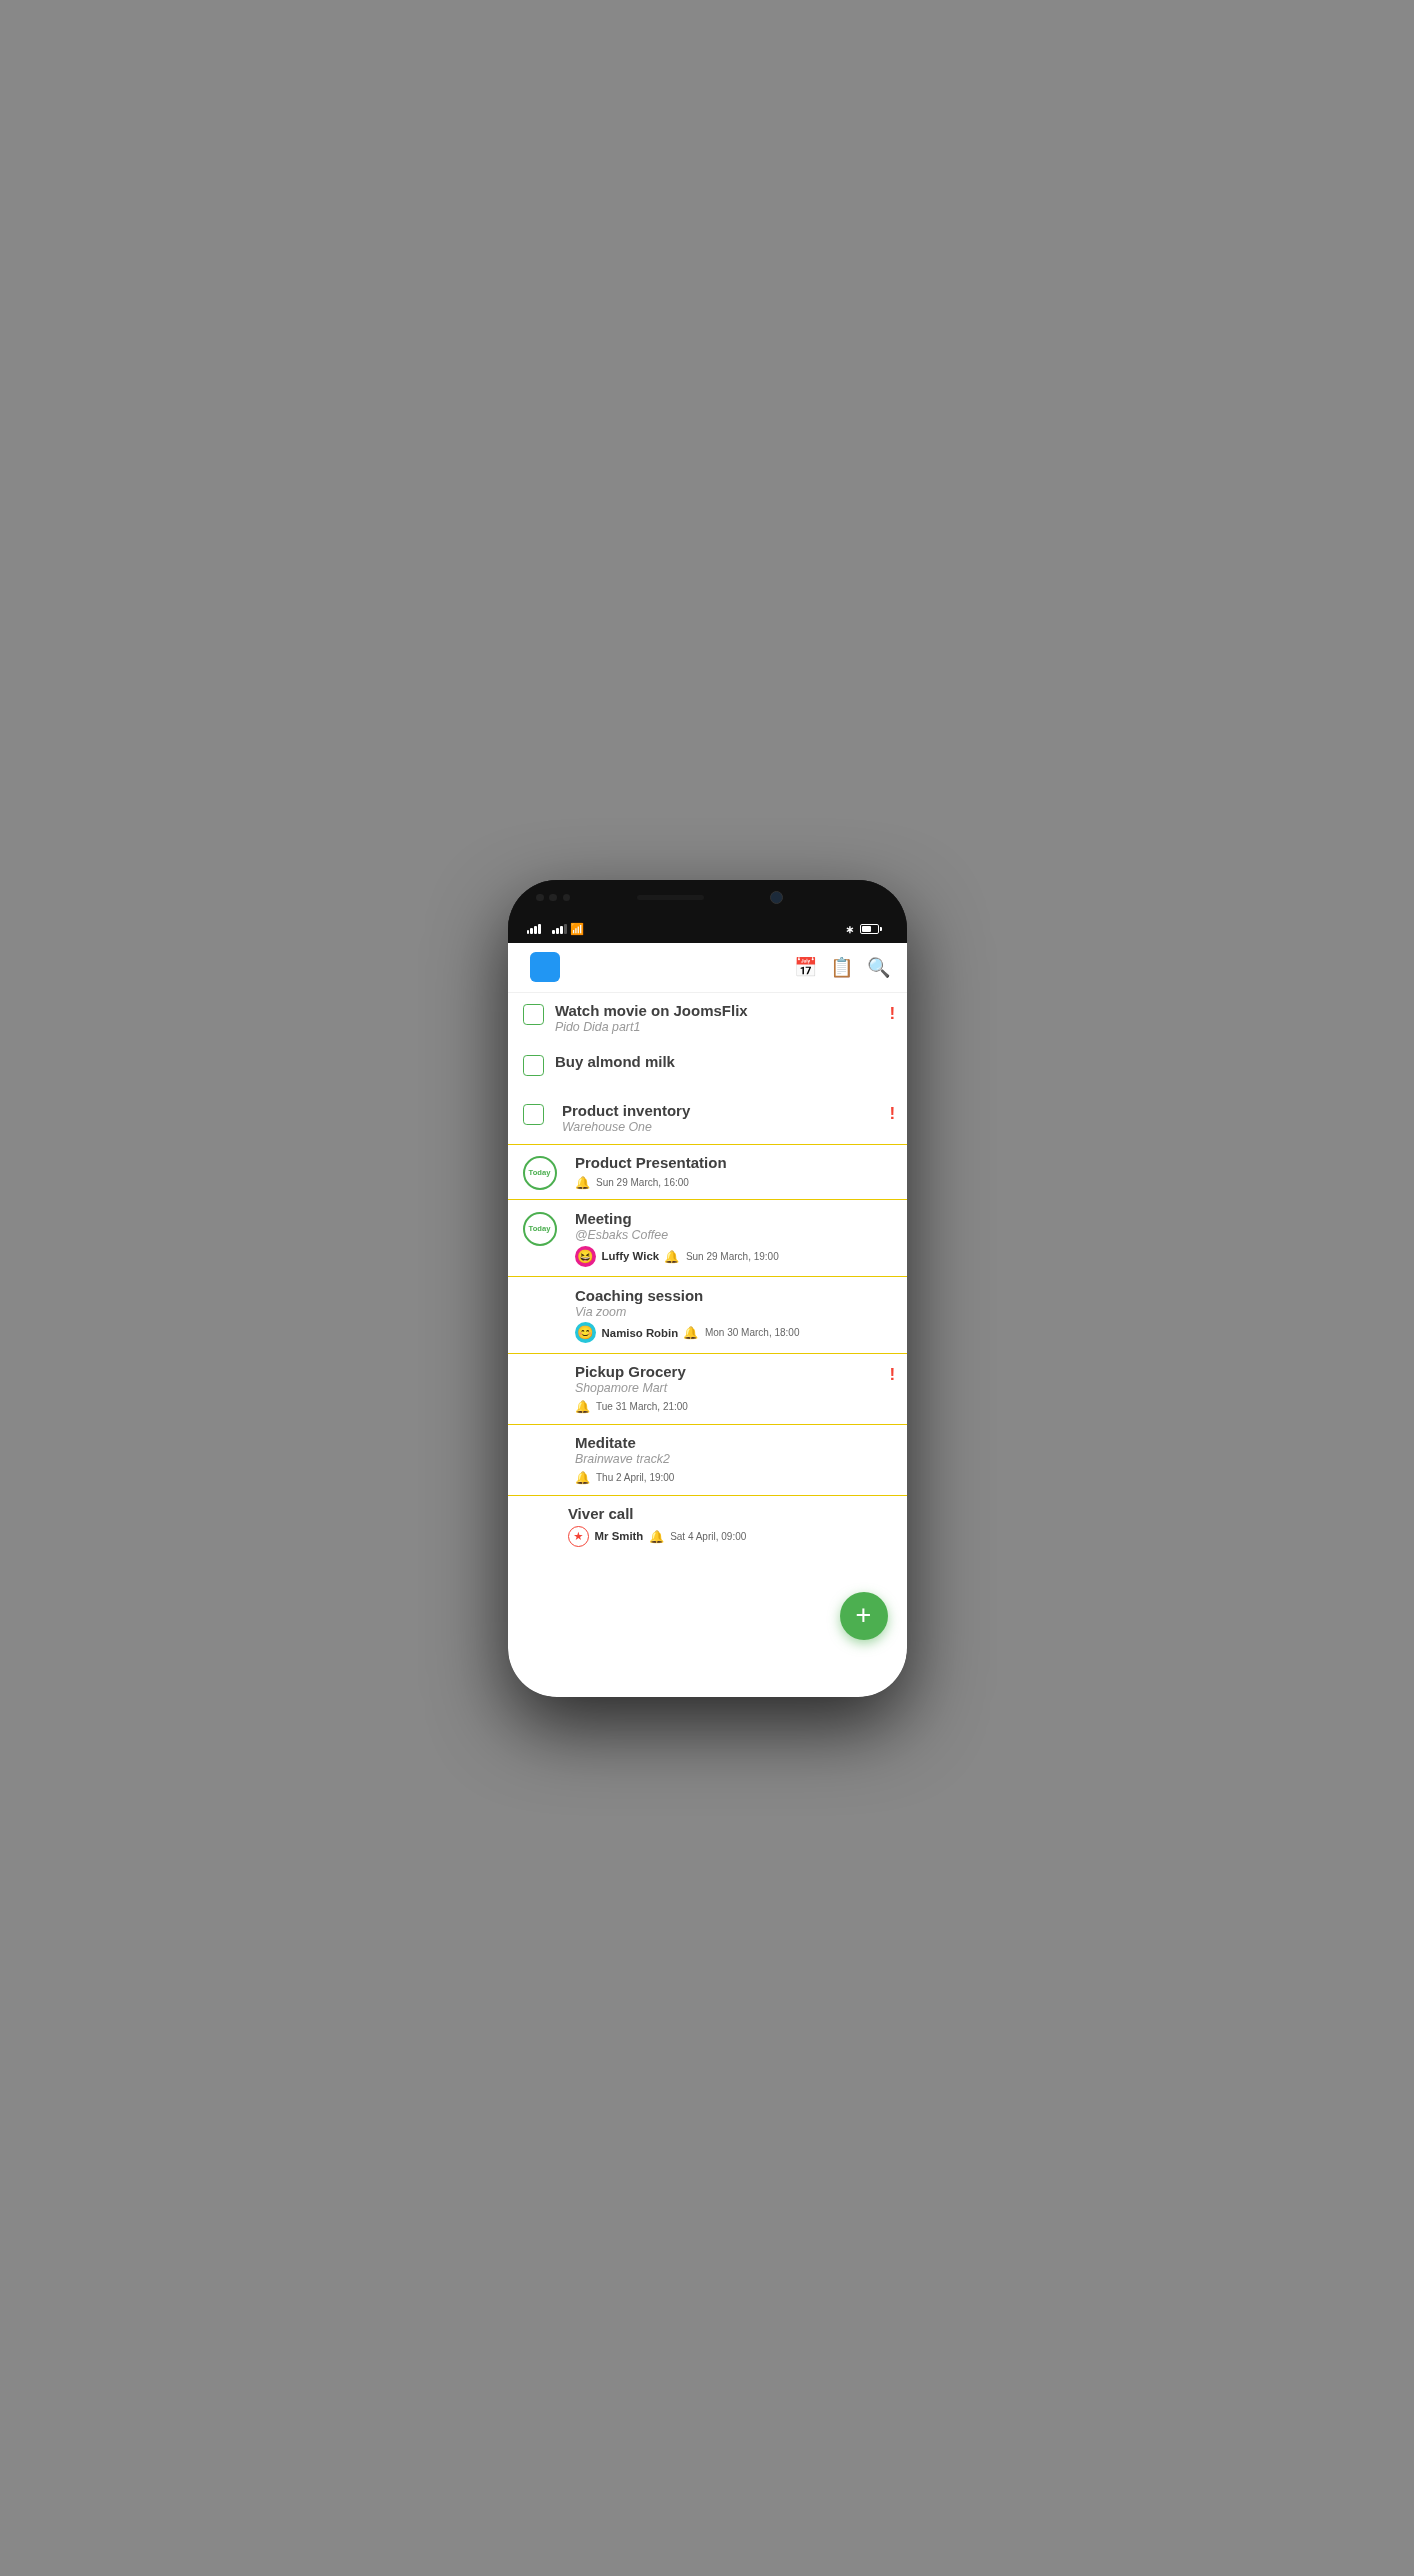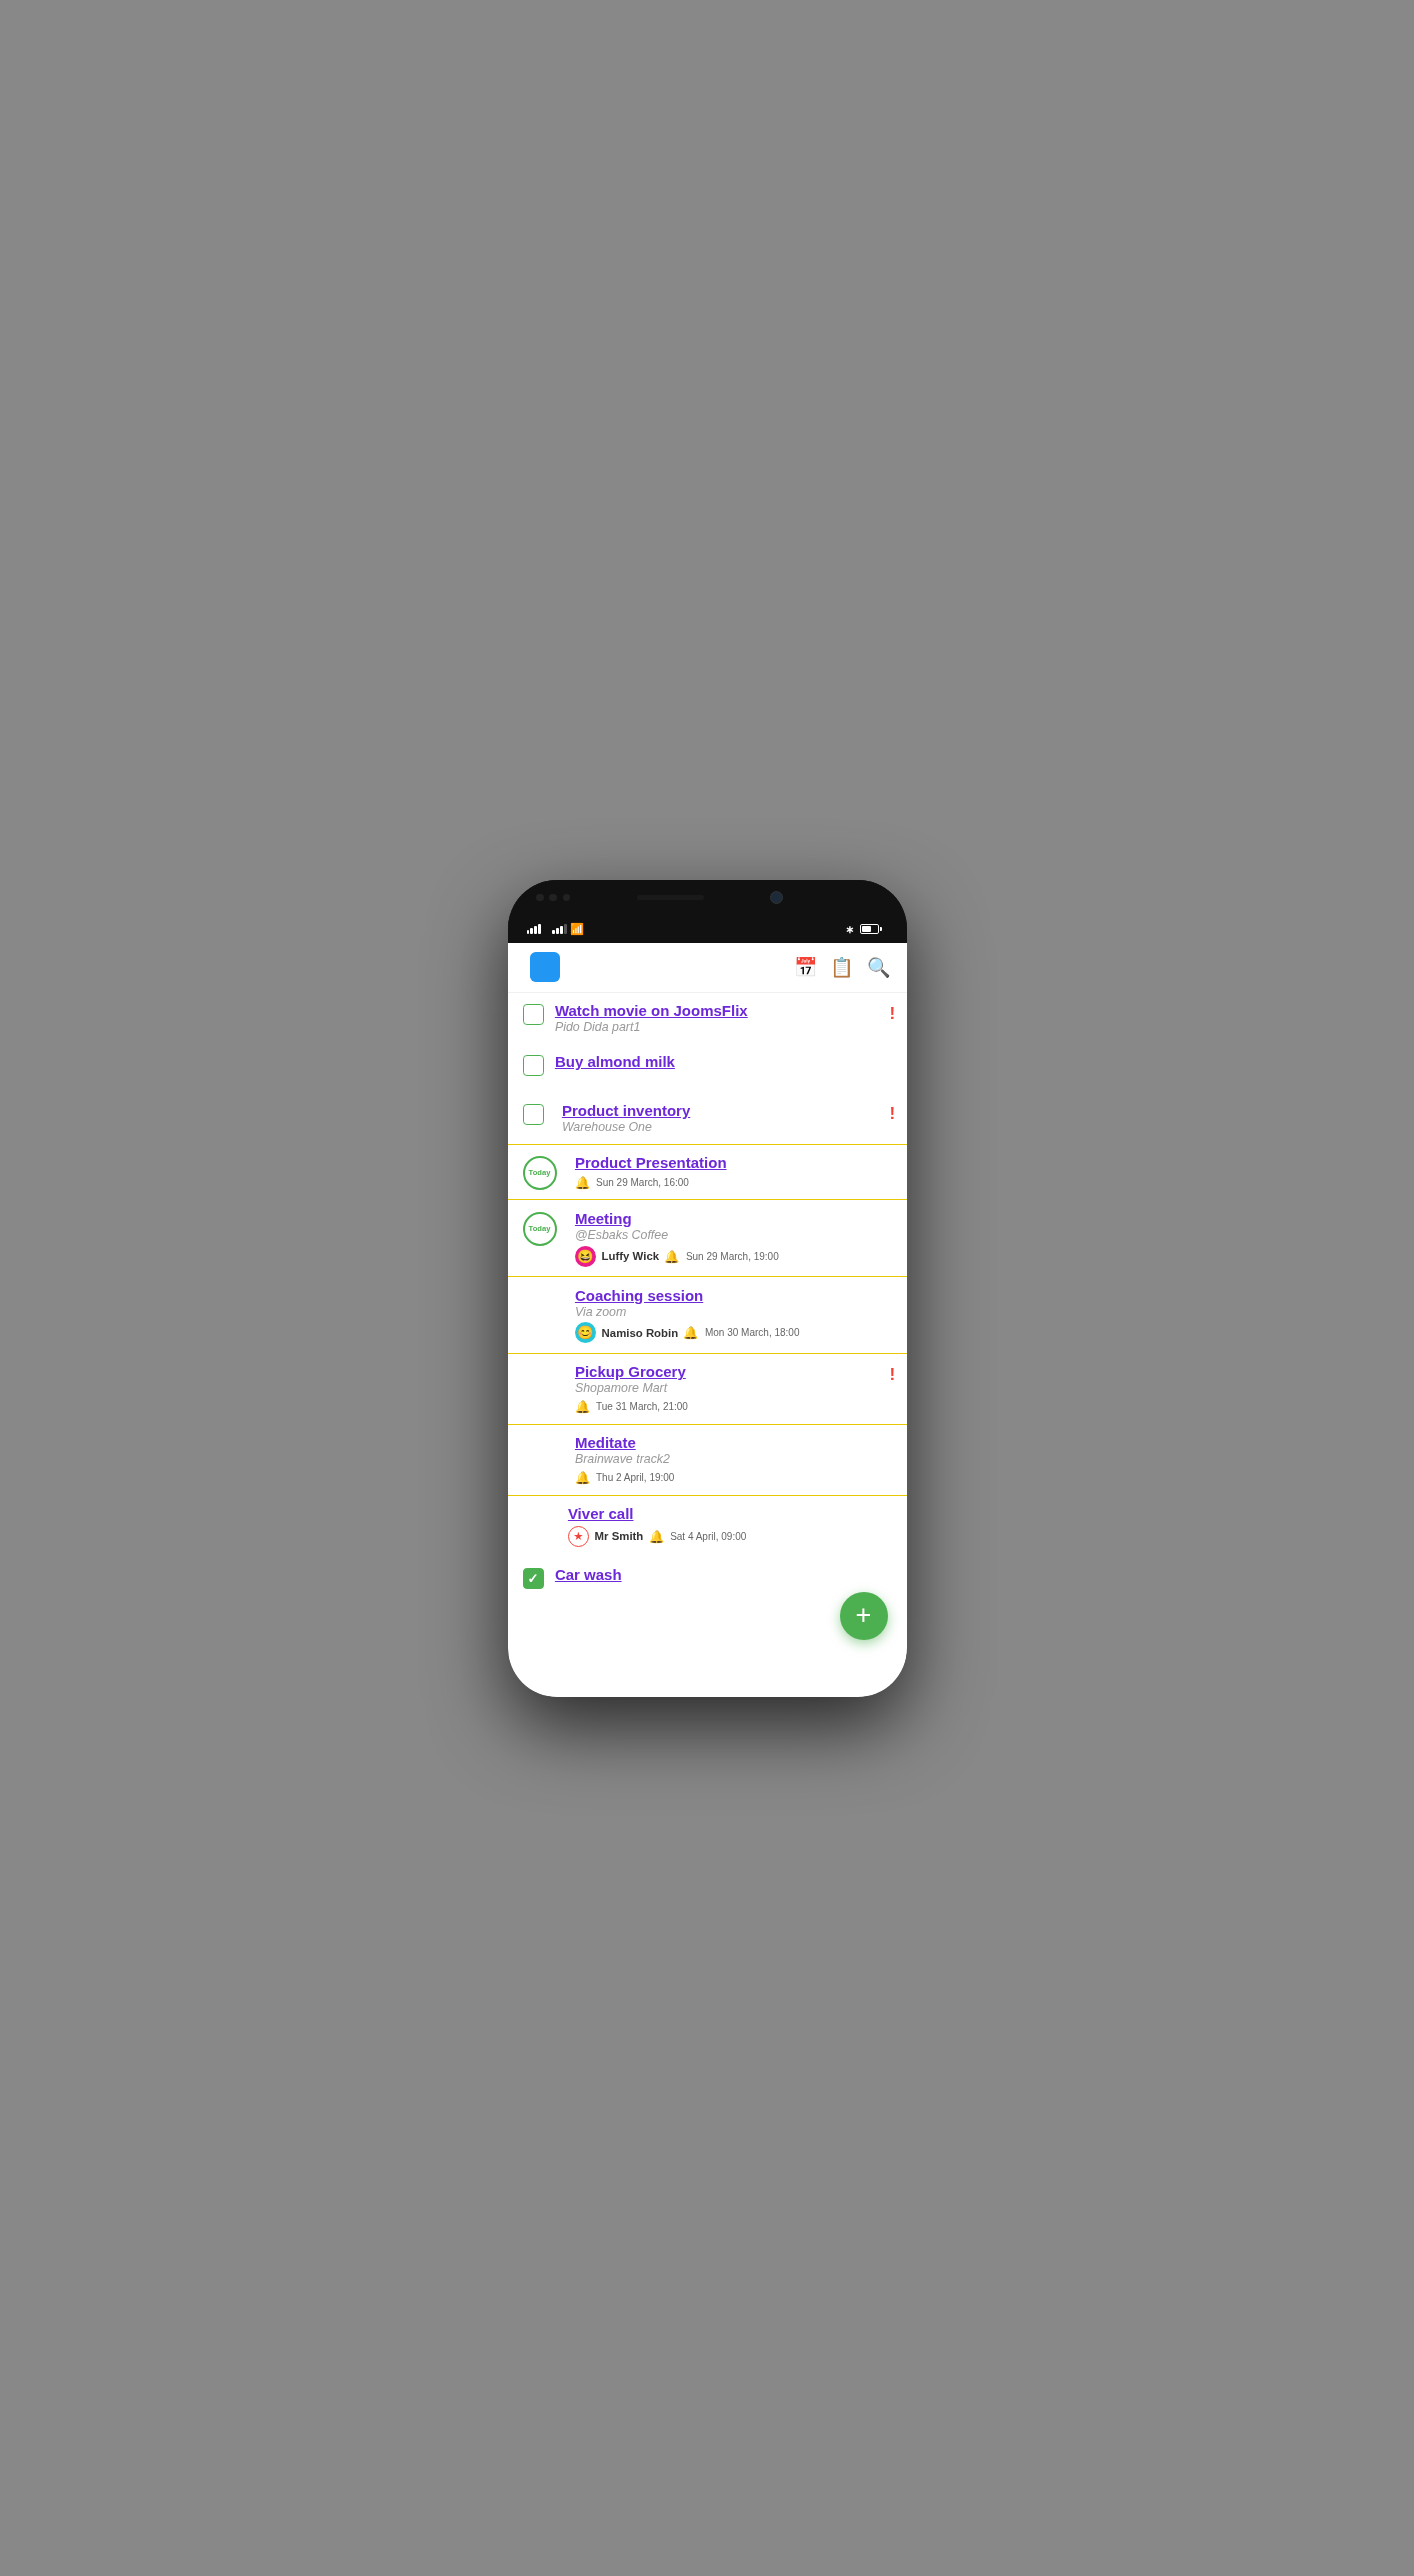--- a/index.html
+++ b/index.html
@@ -255,22 +255,21 @@
       text-align: center;
     }
 
     .task-content {
       flex: 1;
     }
 
     .task-title {
       font-size: 15px;
       font-weight: 700;
-      color: #6d28d9;
-      text-decoration: underline;
+      color: #404040;
     }
 
     .task-subtitle {
       font-size: 12.4px;
       color: #999;
       font-style: italic;
       margin-top: 1px;
     }
 
     .task-meta {
@@ -511,26 +510,18 @@
 
       <div class="task-meta">
               <div class="avatar-circle avatar-mrsmith">★</div>
               <span class="person-name">Mr Smith</span>
               <span class="bell-icon">🔔</span>
               <span class="task-datetime">Sat 4 April,  09:00</span>
             </div>
     </div>
 
   </div>
-        <div class="task-item">
-    <div class="task-checkbox checked"></div>
-    <div class="task-content">
-      <div class="task-title">Car wash</div>
-
-    </div>
-
-  </div>
       </div>
 
     <div class="fab" id="fab-btn">+</div>
   </div>
 </div>
 
 
 </body></html>

